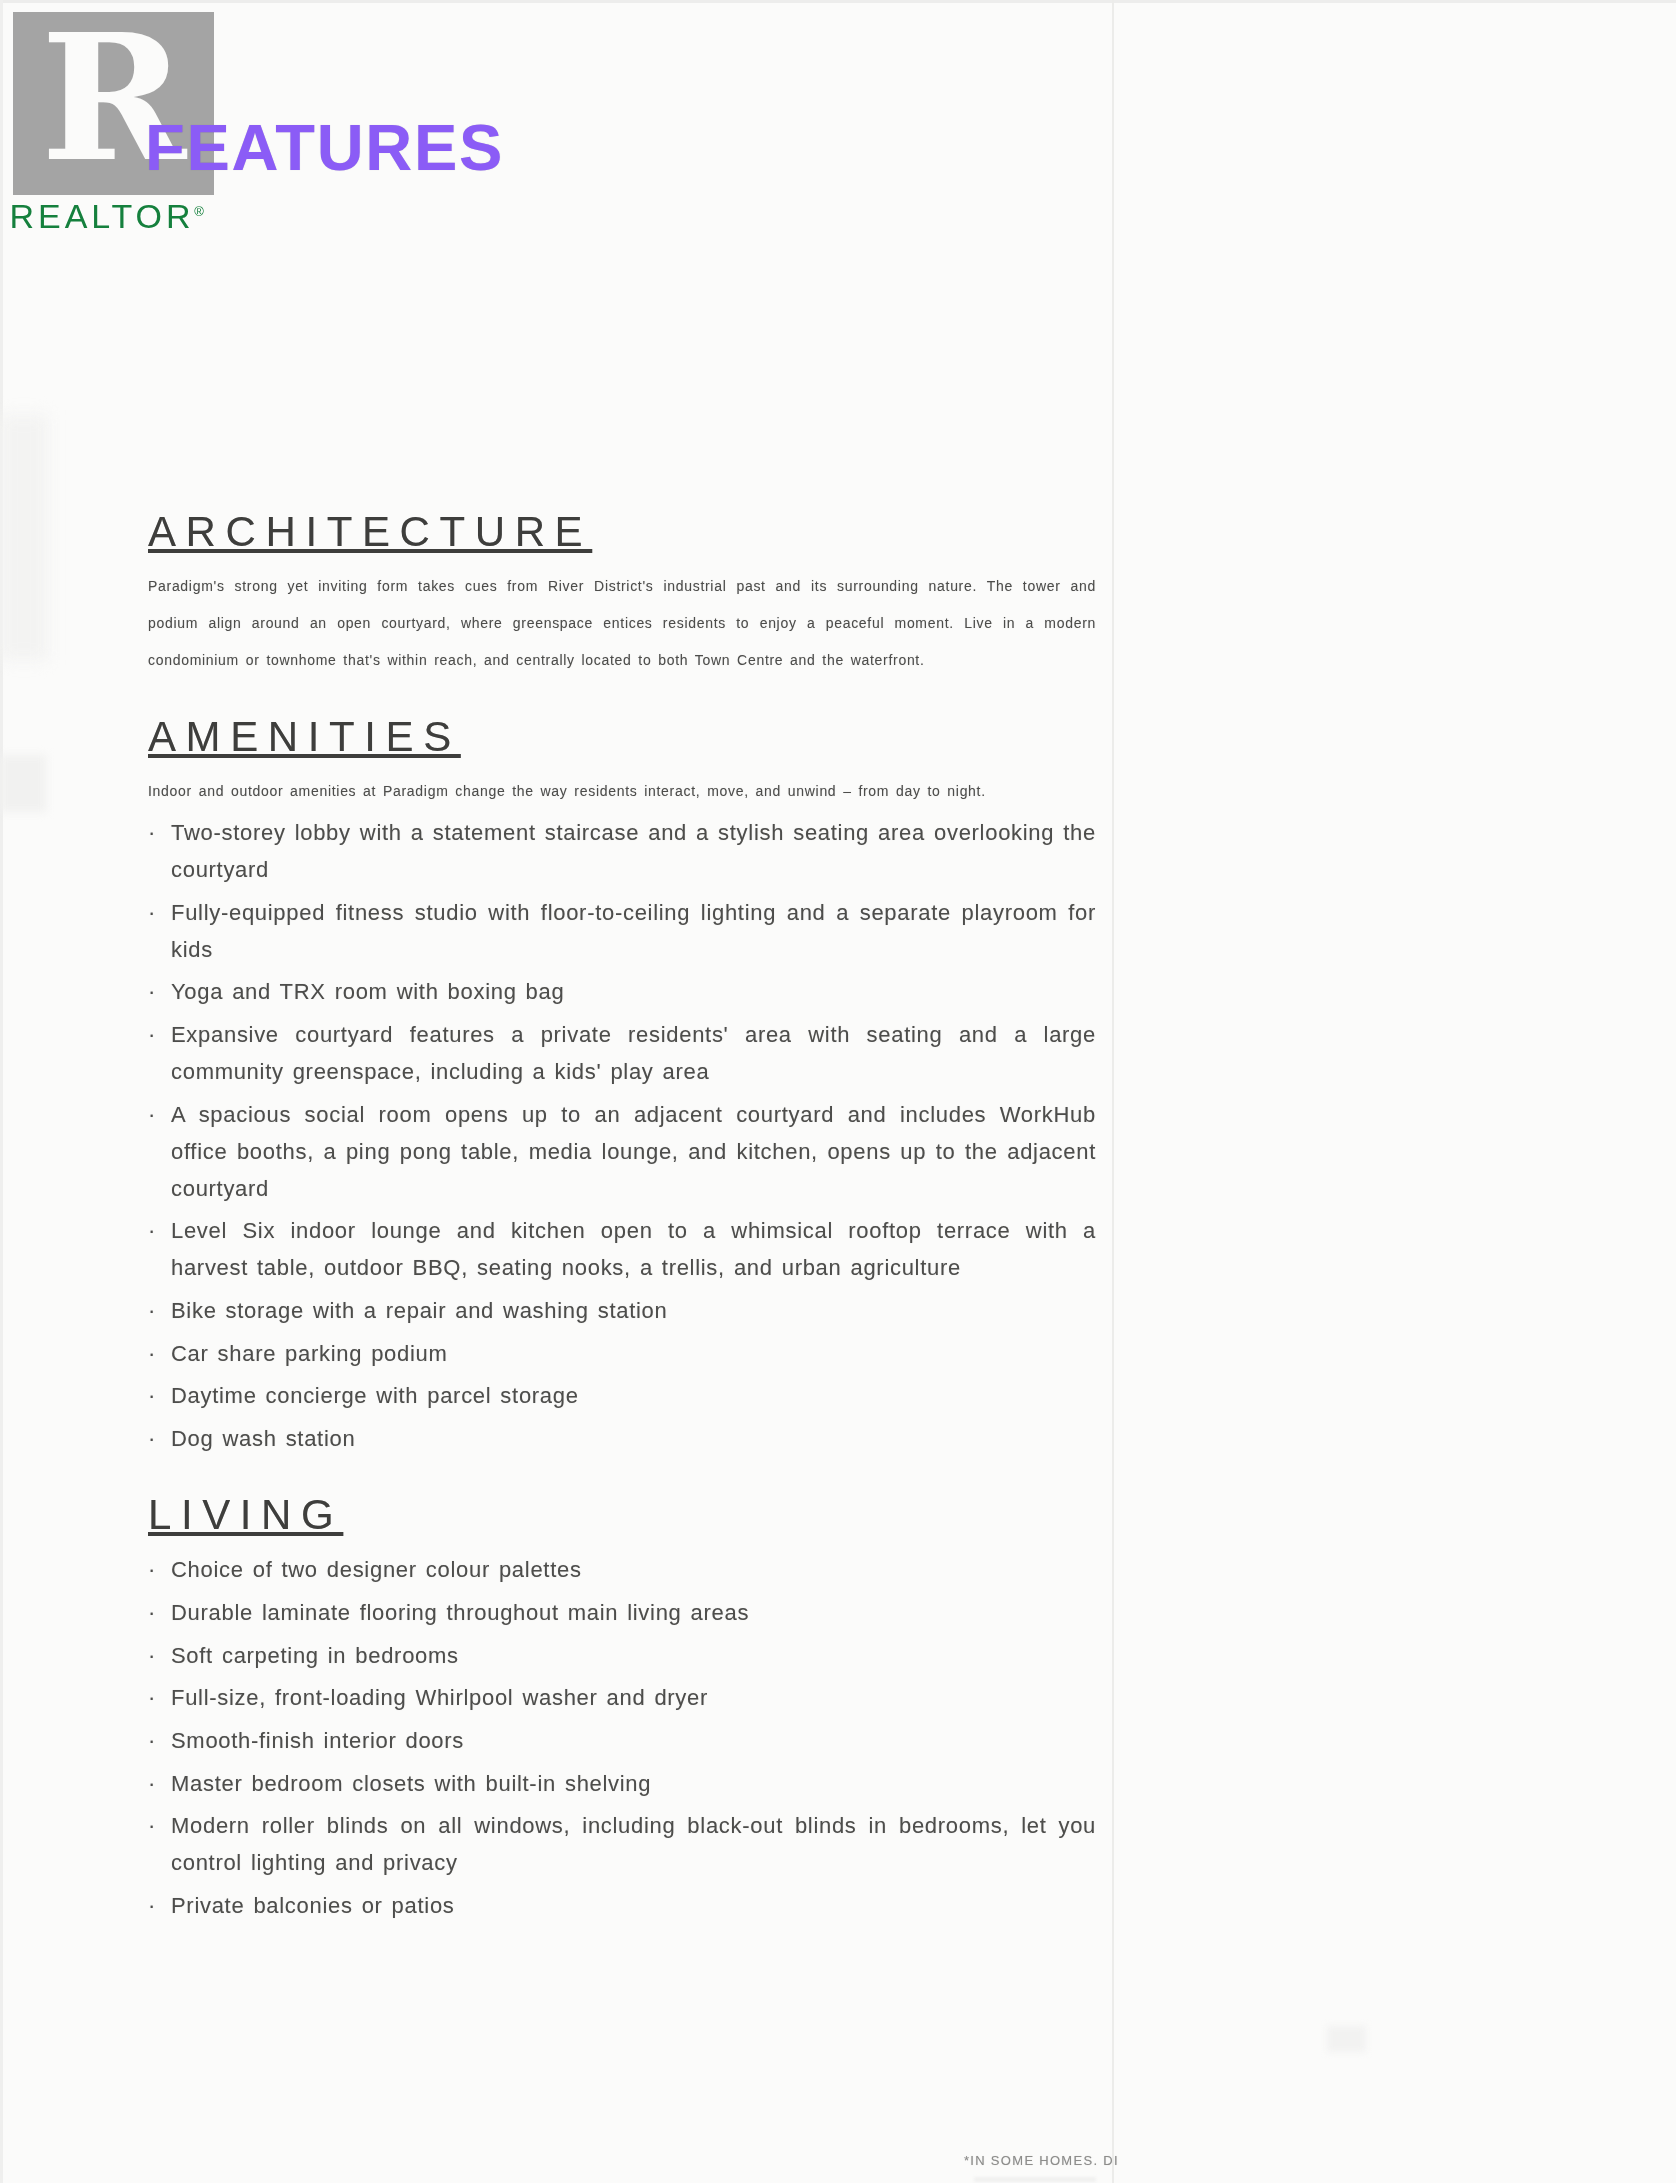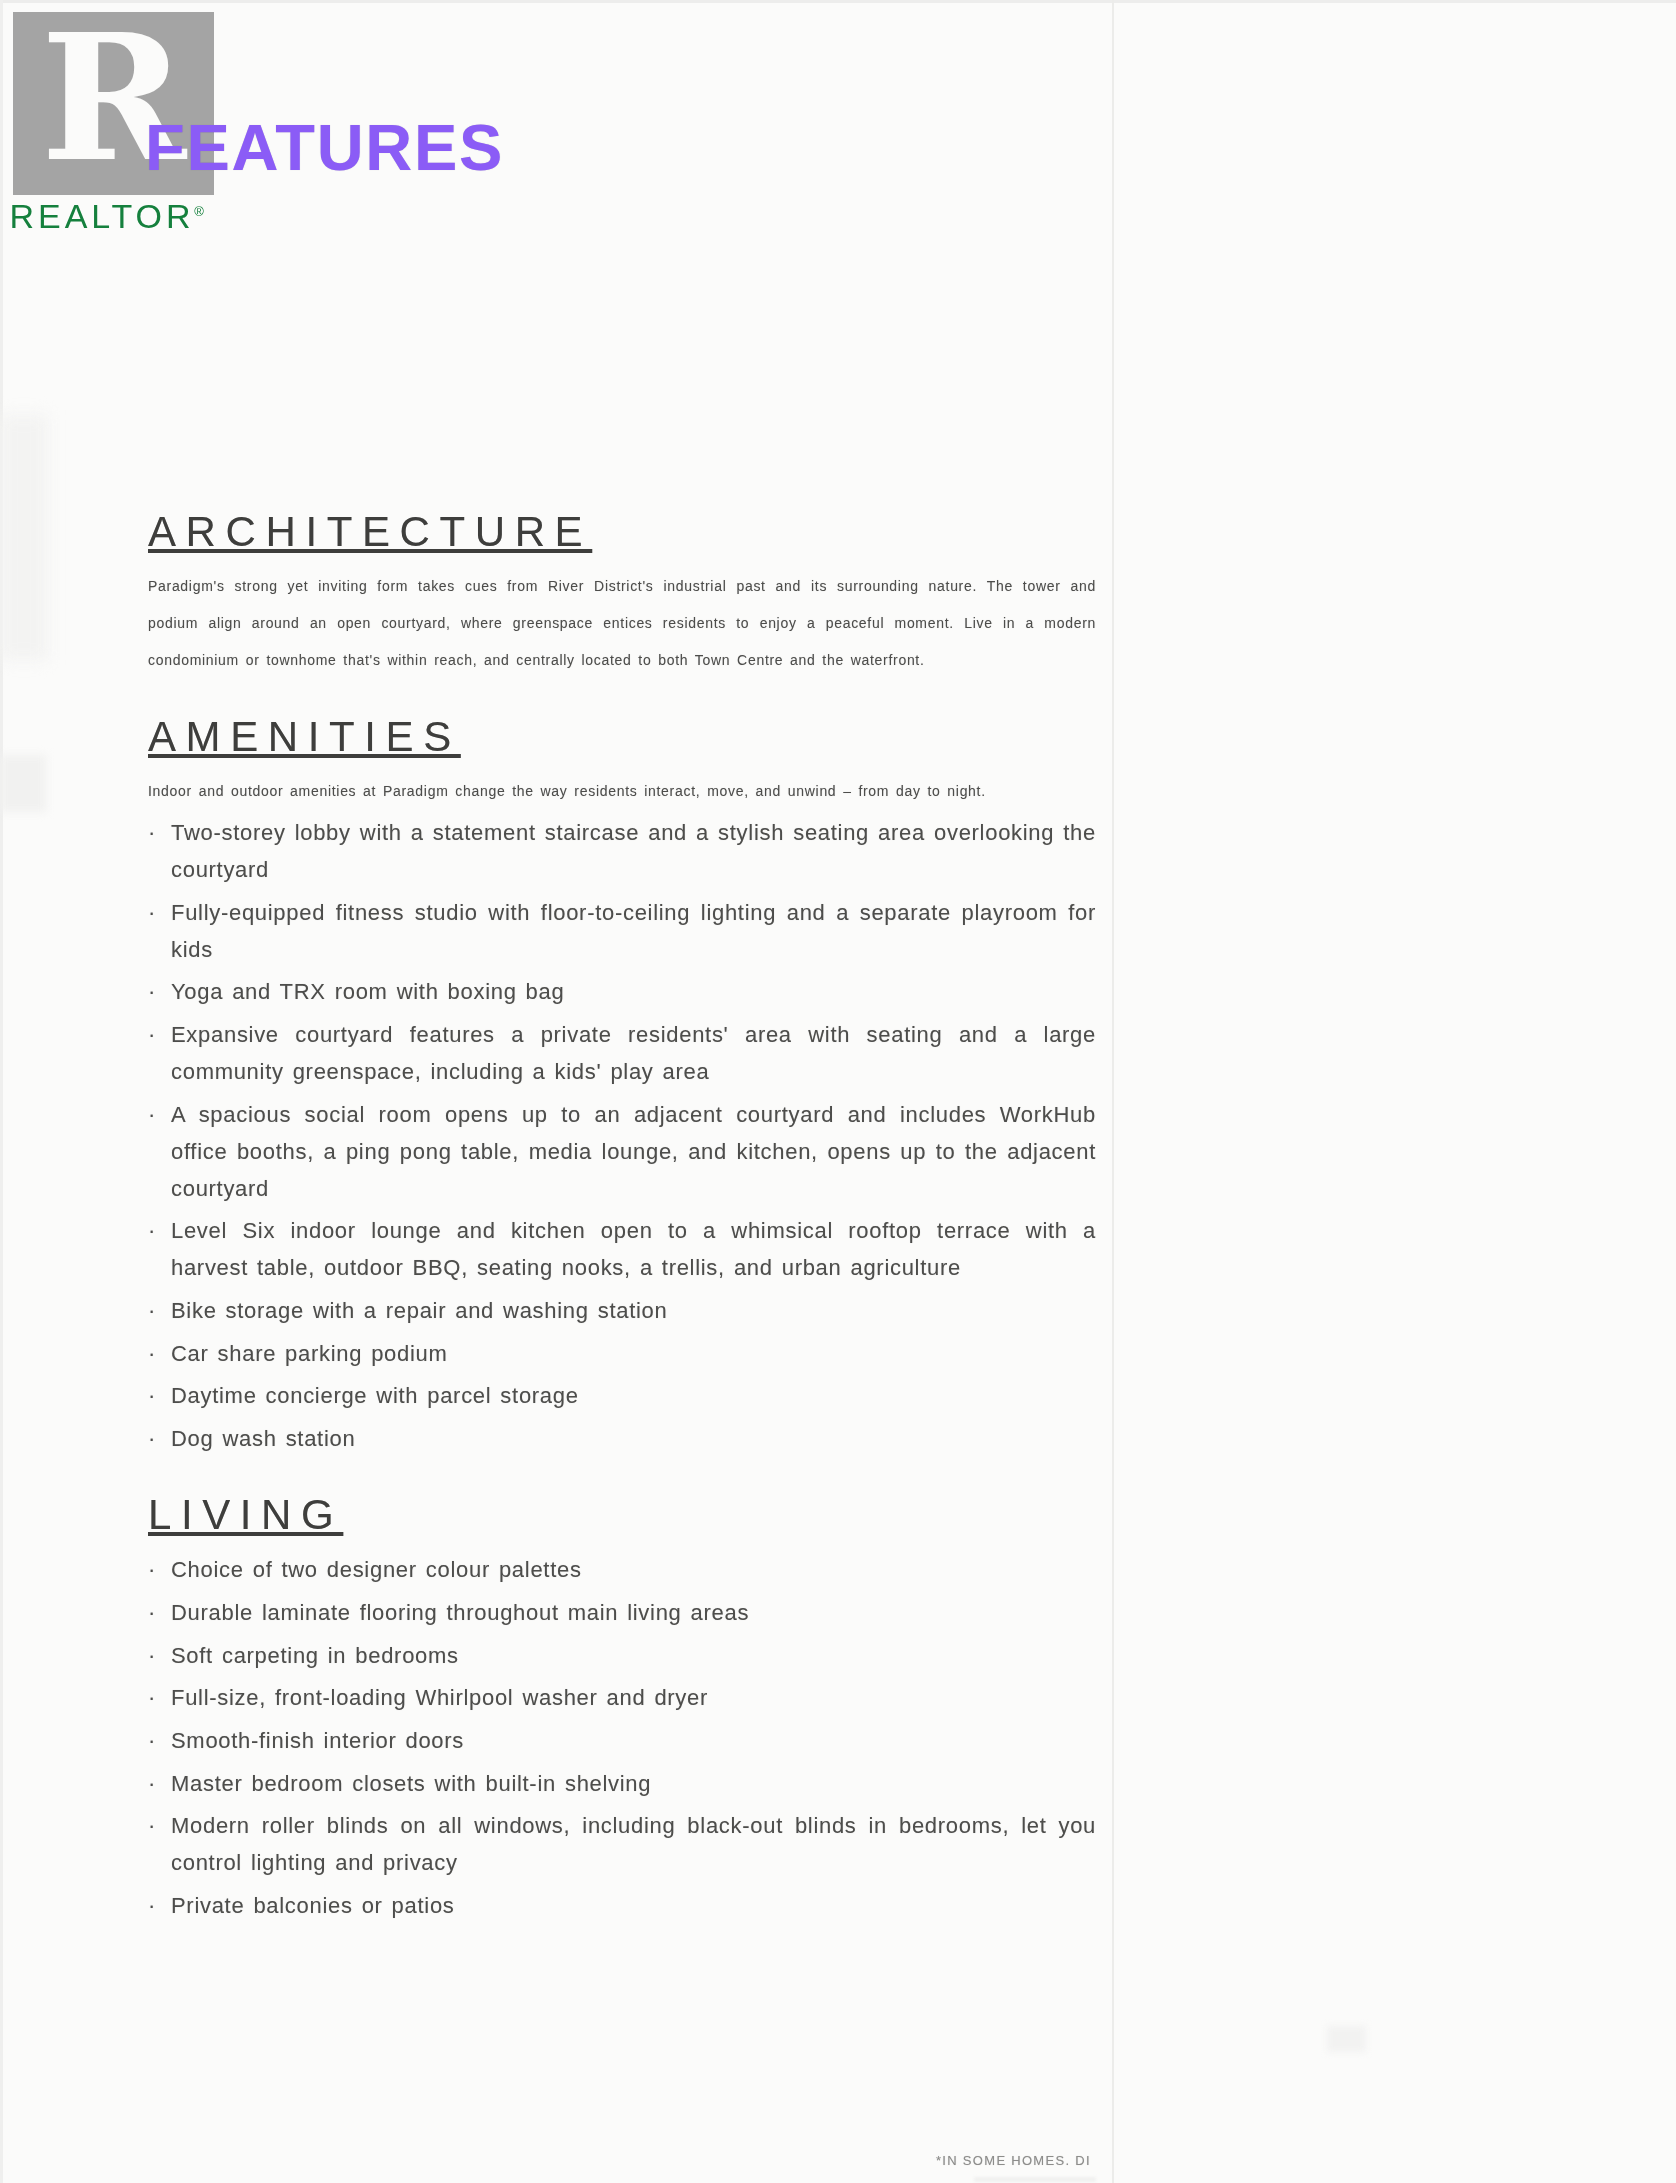--- a/index.html
+++ b/index.html
@@ -77,21 +77,21 @@
     margin: 0 0 5.7px 0;
     font-size: 22px; line-height: 37px;
     letter-spacing: 0.7px; word-spacing: 2.2px;
     text-shadow: 0 0 0.9px rgba(90,90,90,.28);
   }
   .bullet .dot  { flex: 0 0 23px; text-align: left; }
   .bullet .btxt { flex: 1; text-align: justify; }
 
   
   .footnote {
-    position: absolute; left: 936px; top: 2153px;
+    position: absolute; left: 964px; top: 2153px;
     font-size: 13px; letter-spacing: 1.3px;
     color: #8d8d8b;
     text-shadow: 0 0 0.9px rgba(120,120,120,.4);
     white-space: nowrap;
   }
 </style>
 </head>
 <body>
 
 <div class="page">

